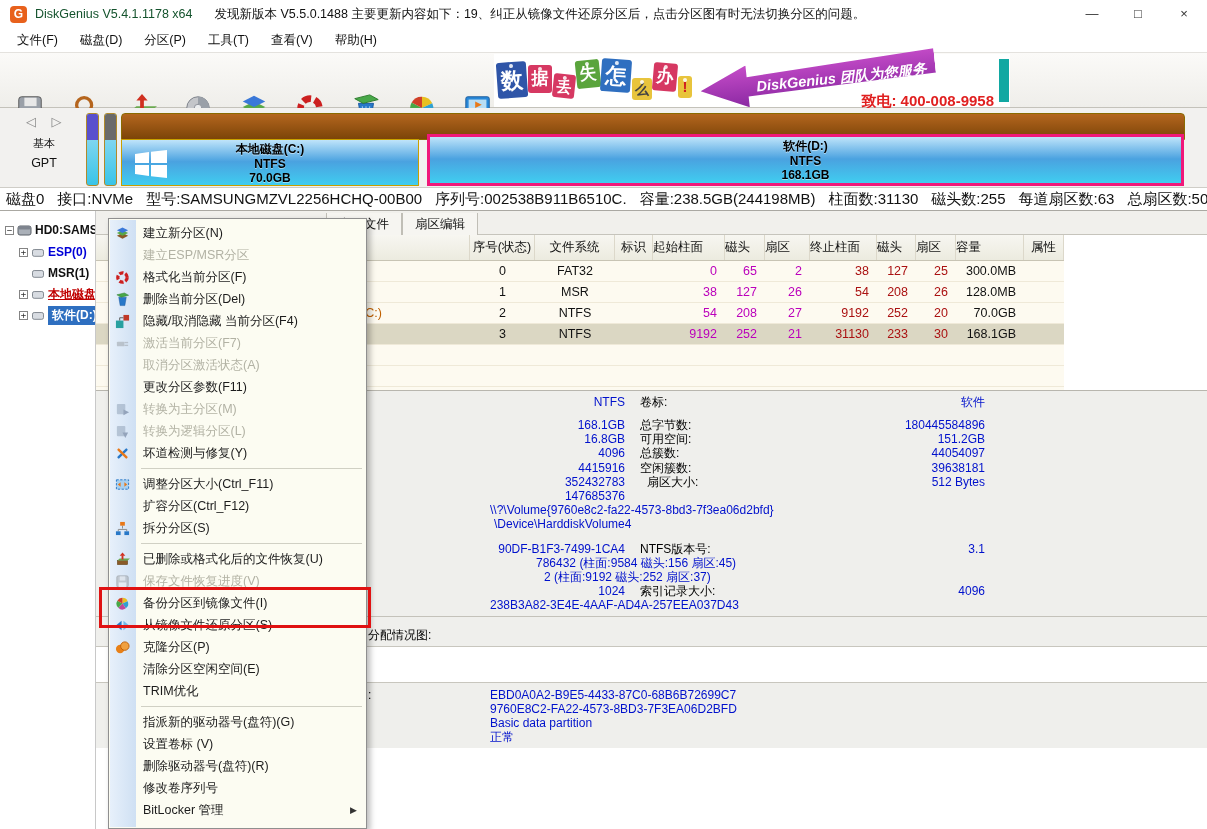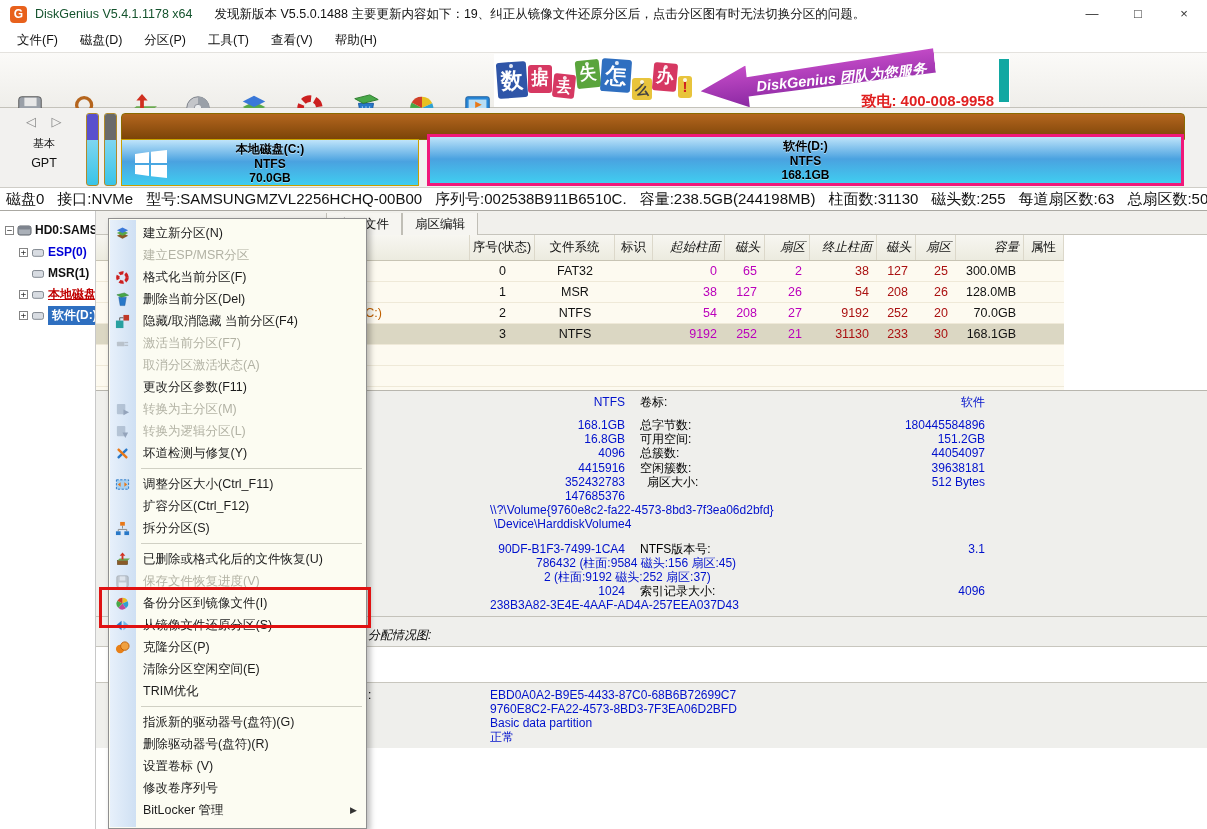--- a/index.html
+++ b/index.html
@@ -84,31 +84,31 @@
   .trowd.sel { background:#dbd7c3; }
   .tc { font-size:12.5px; line-height:20px; white-space:nowrap; overflow:hidden; }
   .w-name{width:374px; padding-left:215px; text-align:left; color:#c06000;}
   .w-num{width:65px; text-align:center;}
   .w-fs{width:80px; text-align:center;}
   .w-flag{width:38px;}
   .w-sc{width:72px;} .w-sh{width:40px;} .w-ss{width:45px;}
   .w-ec{width:67px;} .w-eh{width:39px;} .w-es{width:40px;}
   .w-cap{width:68px;} .w-attr{width:40px;}
   .num-r{text-align:right; padding-right:8px;}
-  .hdr-r{text-align:right; padding-right:4px;font-style:italic;}
+  .hdr-r{padding-right:4px;}
   .mag{color:#bb00bb;} .dred{color:#aa1111;} .blk{color:#111;}
 
   #details { position:absolute; left:0; top:179px; width:1111px; height:358px; background:#efefec; border-top:1px solid #b8b6ae; }
   .drow { position:absolute; height:14px; font-size:12px; line-height:14px; white-space:nowrap; }
   .dv1 { left:0; width:529px; text-align:right; color:#0011cc; }
   .dk  { left:544px; width:160px; color:#000; }
   .dr  { left:694px; width:195px; text-align:right; color:#0011cc; }
   .dwide { left:394px; color:#0011cc; }
   #dsep { position:absolute; left:0; top:225px; width:1111px; height:1px; background:#c4c2ba; }
-  #alloclabel { position:absolute; left:272px; top:236px; font-size:12px; color:#000;font-style:italic; }
+  #alloclabel { position:absolute; left:272px; top:236px; font-size:12px; color:#000; }
   #allocstrip { position:absolute; left:0; top:255px; width:1111px; height:37px; background:#fff; border-top:1px solid #c8c6be; border-bottom:1px solid #c8c6be; }
   #colonfrag { position:absolute; left:272px; top:297px; font-size:12px; color:#000; }
 
   
   #ctxmenu { position:absolute; left:108px; top:218px; width:259px; height:611px; background:#fcfcf2; border:1px solid #8f8f8f; box-shadow:3px 3px 6px rgba(0,0,0,.28); z-index:50; padding-top:3px; overflow:hidden; }
   #gutter { position:absolute; left:1px; top:1px; bottom:1px; width:26px; background:linear-gradient(90deg,#e7f0fb,#cfe0f3); }
   .mi { position:relative; height:22px; display:flex; align-items:center; }
   .mico { width:27px; flex:none; text-align:center; z-index:1; }
   .mico svg { width:15px; height:15px; vertical-align:middle; }
   .mlabel { font-size:12.5px; color:#1c1c1c; padding-left:7px; white-space:nowrap; z-index:1; }
@@ -603,25 +603,25 @@
     </div>
     <div class="msep">
         <i></i>
       </div>
     <div class="mi">
       <span class="mico"></span>
         <span class="mlabel">指派新的驱动器号(盘符)(G)</span>
     </div>
     <div class="mi">
       <span class="mico"></span>
+        <span class="mlabel">设置卷标 (V)</span>
+    </div>
+    <div class="mi">
+      <span class="mico"></span>
         <span class="mlabel">删除驱动器号(盘符)(R)</span>
-    </div>
-    <div class="mi">
-      <span class="mico"></span>
-        <span class="mlabel">设置卷标 (V)</span>
     </div>
     <div class="mi">
       <span class="mico"></span>
         <span class="mlabel">修改卷序列号</span>
     </div>
     <div class="mi">
       <span class="mico"></span>
         <span class="mlabel">BitLocker 管理</span>
       <span class="marrow">▶</span>
     </div>

